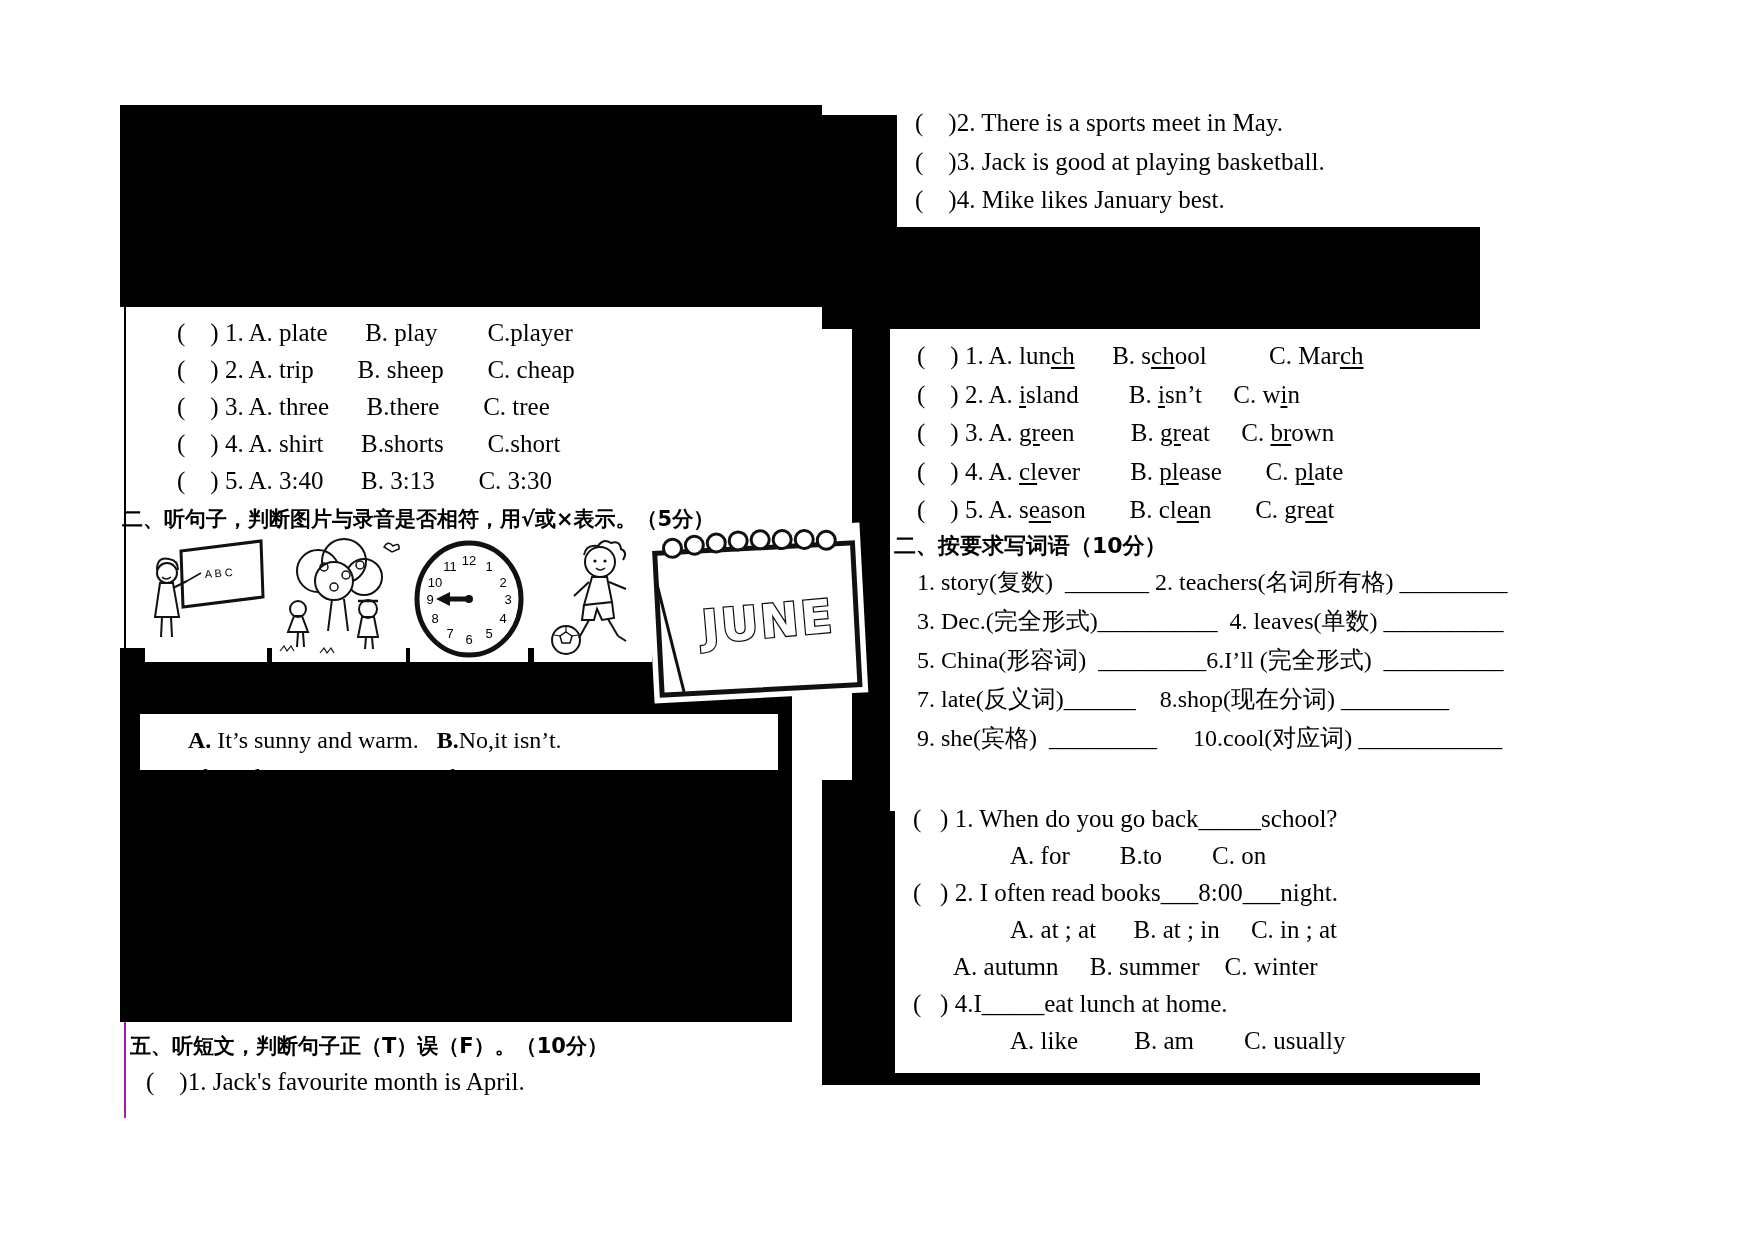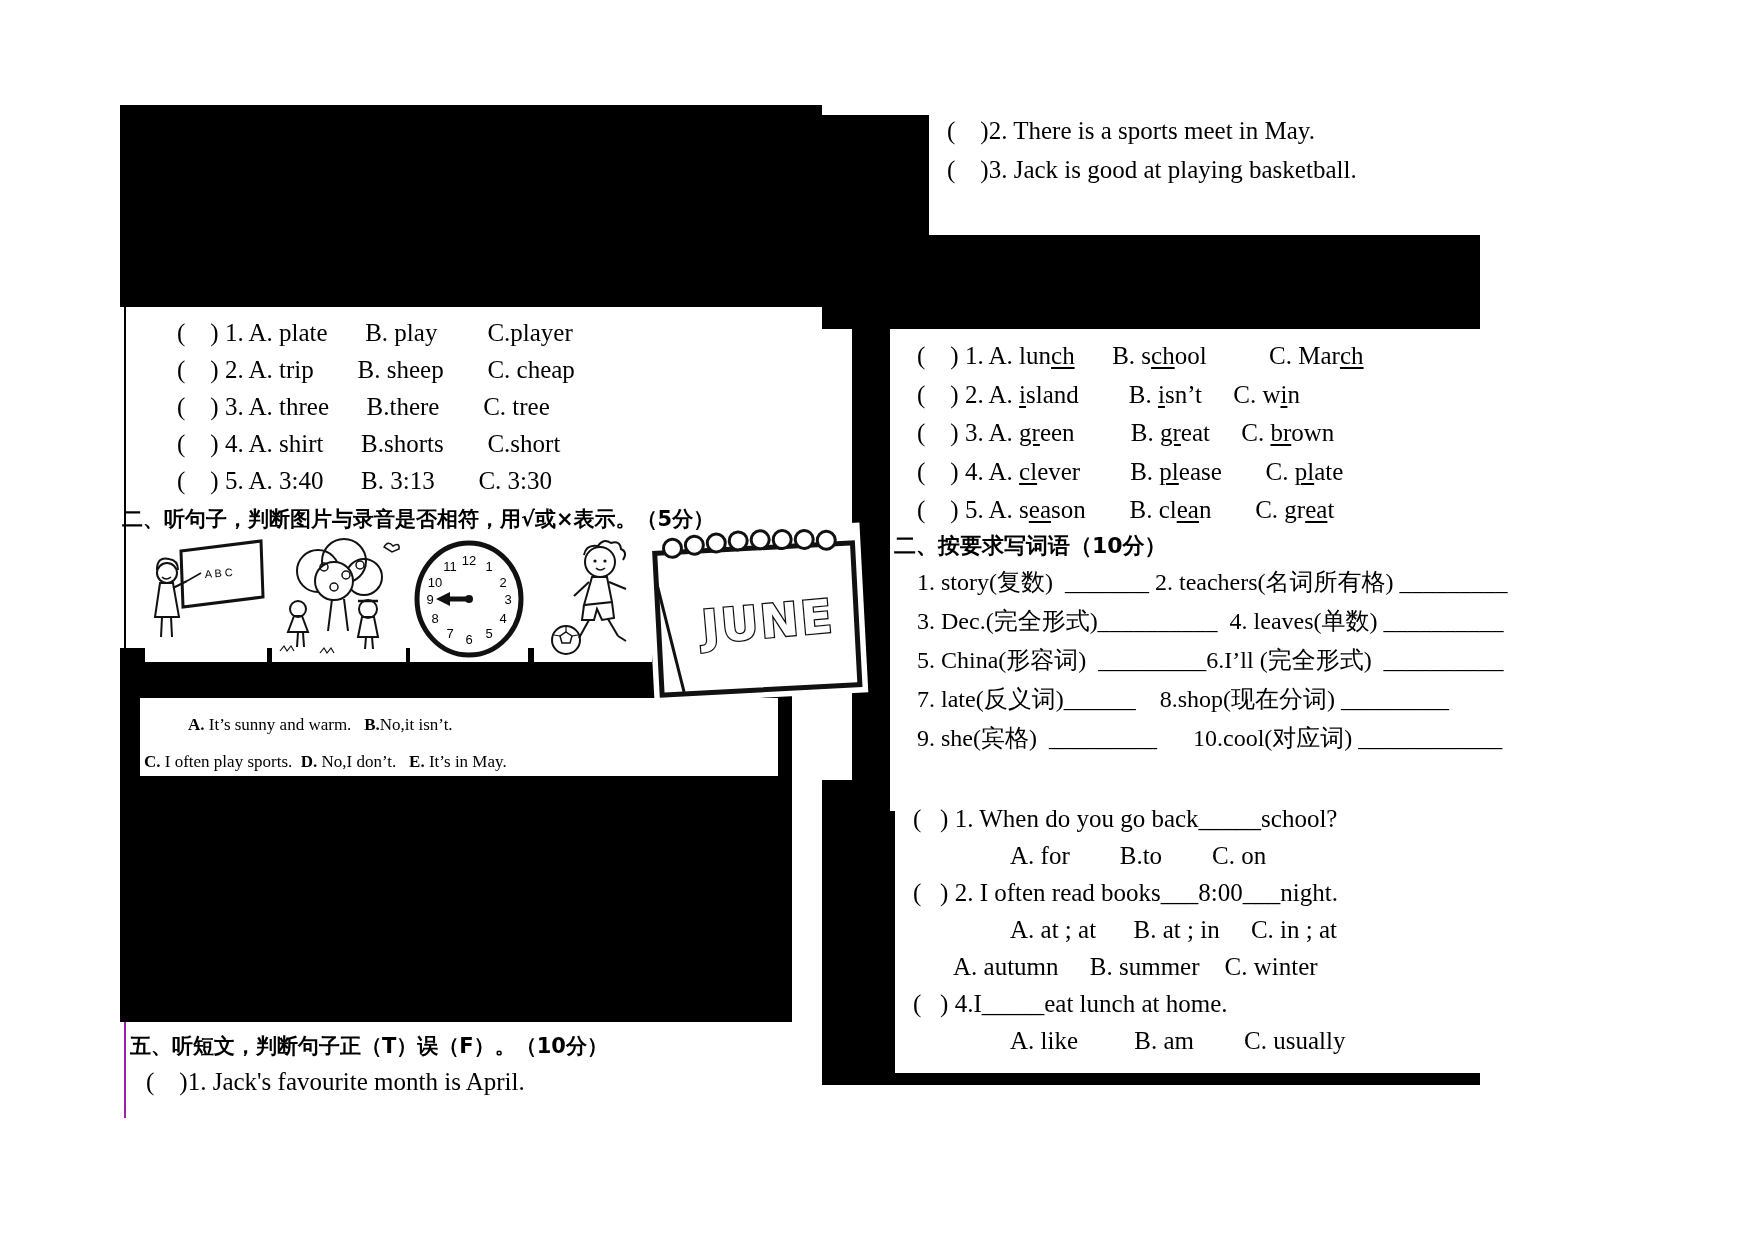--- a/index.html
+++ b/index.html
@@ -11,29 +11,29 @@
   .cnbold{font-family:"DejaVu Sans","Liberation Sans",sans-serif;font-weight:bold;}
   .prow{white-space:pre;}
   u{text-decoration:underline;text-underline-offset:3px;}
 
   
   #left-phonetics{position:absolute;left:153px;top:314px;width:640px;font-size:25px;line-height:37px;z-index:3;margin-left:24px;}
   #left-listen-heading{position:absolute;left:122px;top:505px;width:690px;font-size:21px;z-index:3;}
   .img-box{position:absolute;top:535px;height:127px;background:#fff;z-index:2;}
   .img-box svg{display:block;width:100%;height:100%;}
   #calendar-box{top:528px;height:170px;transform:rotate(-3deg);}
-  #answers-box{left:140px;top:698px;width:638px;height:78px;font-size:17px;line-height:37px;}
+  #answers-box{left:140px;top:714px;width:638px;height:56px;font-size:24px;line-height:37px;}
   #ans1{margin:8px 0 0 48px;}
   #ans2{margin-left:4px;}
   #passage-box{left:124px;top:1022px;width:668px;height:96px;border-left:2px solid #a21caf;}
   #passage-heading{margin:10px 0 0 4px;font-size:21px;}
   #passage-item1{margin:8px 0 0 20px;font-size:25px;}
 
   
-  #top-right-box{left:897px;top:102px;width:583px;height:133px;margin-left:32px;}
+  #top-right-box{left:897px;top:94px;width:583px;height:133px;}
   #top-right-items{margin:10px 0 0 18px;font-size:25px;line-height:38.5px;}
   #mid-right-box{left:890px;top:329px;width:590px;height:482px;}
   #r1rows{position:absolute;left:27px;top:8px;font-size:25px;line-height:38.5px;}
   #words-heading{position:absolute;left:4px;top:202px;font-size:22px;}
   #words-lines{position:absolute;left:27px;top:234px;font-size:24px;line-height:39px;}
   #bot-right-box{left:895px;top:780px;width:585px;height:293px;}
   #q3list{margin-top:20px;font-size:25px;line-height:37px;}
   .q3q{padding-left:18px;}
   .ind-w{padding-left:115px;}
   .ind-n{padding-left:58px;}
@@ -169,20 +169,21 @@
 
   <div id="passage-box" class="wbox">
     <div id="passage-heading" class="cnbold">五、听短文，判断句子正（T）误（F）。（10分）</div>
     <div id="passage-item1" class="serif prow">(    )1. Jack's favourite month is April.</div>
   </div>
 
   <div id="top-right-box" class="wbox">
     <div id="top-right-items" class="serif">
         <div class="prow">(    )2. There is a sports meet in May.</div>
         <div class="prow">(    )3. Jack is good at playing basketball.</div>
+        <div class="prow">(    )4. Mike likes January best.</div>
       </div>
   </div>
 
   <div id="mid-right-box" class="wbox">
     <div id="r1rows" class="serif">
         <div class="prow">(    ) 1. A. lun<u>ch</u>      B. s<u>ch</u>ool          C. Mar<u>ch</u></div>
         <div class="prow">(    ) 2. A. <u>i</u>sland        B. <u>i</u>sn’t     C. w<u>i</u>n</div>
         <div class="prow">(    ) 3. A. <u>gr</u>een         B. <u>gr</u>eat     C. <u>br</u>own</div>
         <div class="prow">(    ) 4. A. <u>cl</u>ever        B. <u>pl</u>ease       C. <u>pl</u>ate</div>
         <div class="prow">(    ) 5. A. s<u>ea</u>son       B. cl<u>ea</u>n       C. gr<u>ea</u>t</div>

